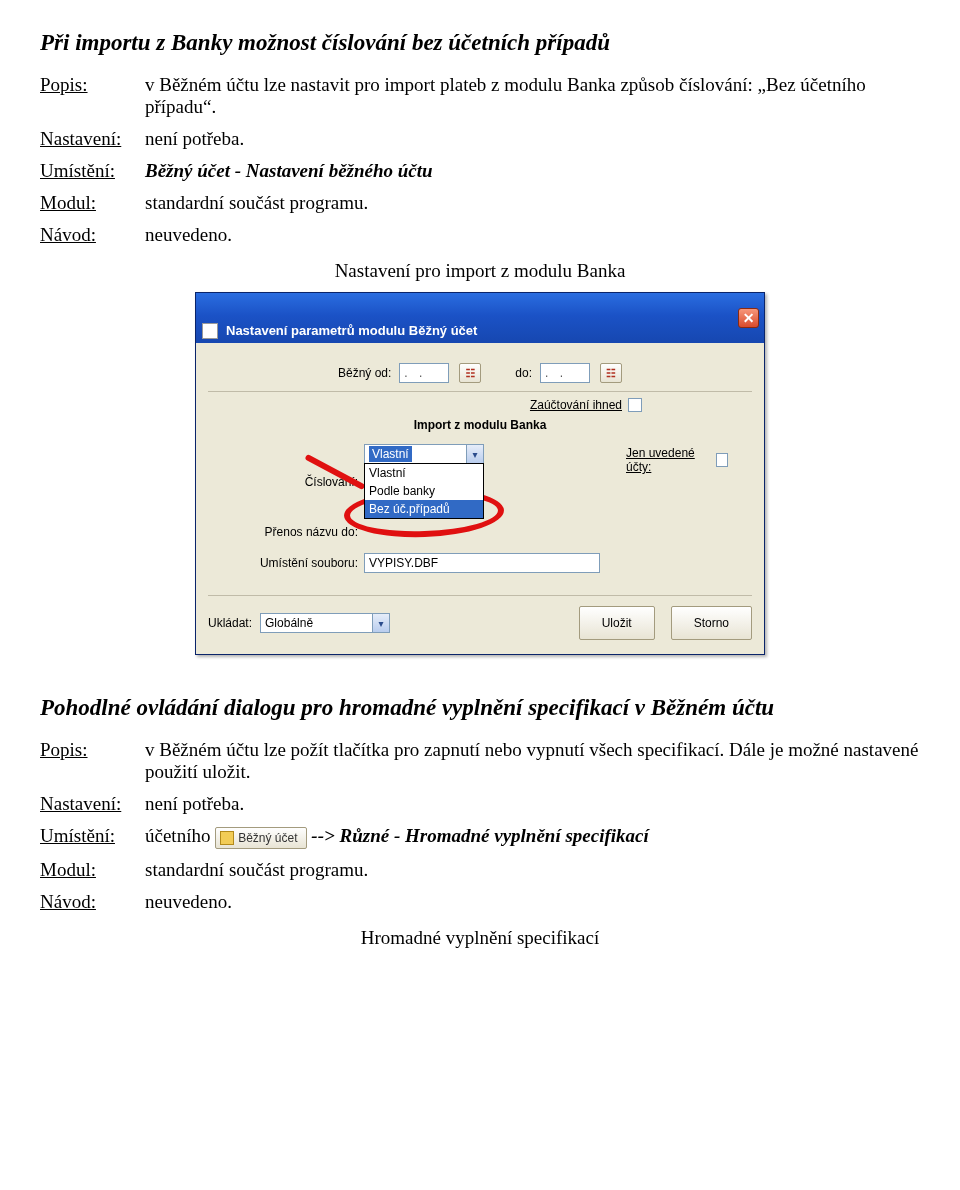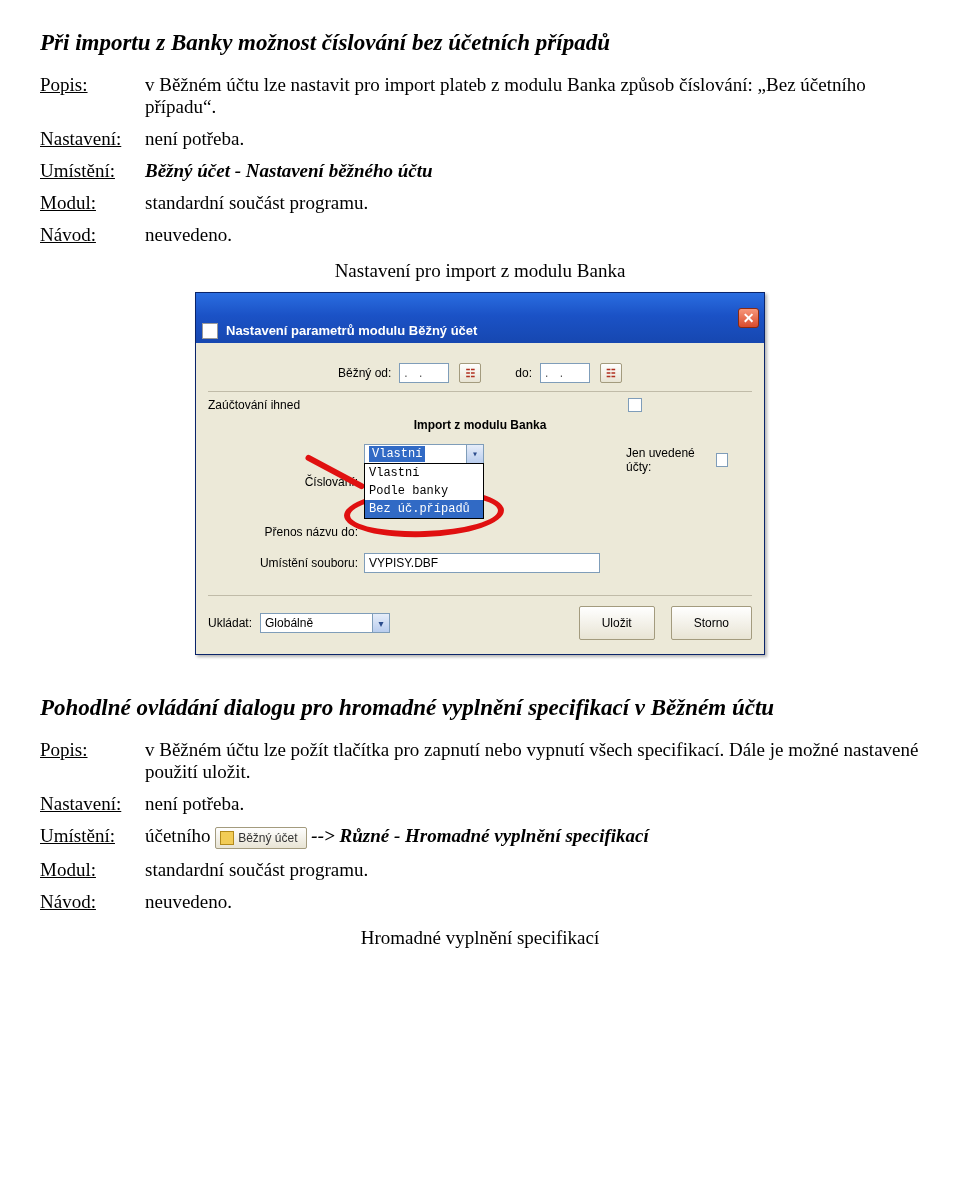--- a/index.html
+++ b/index.html
@@ -77,21 +77,21 @@
     display:flex; align-items:center; justify-content:center;
     line-height:1;
     cursor:pointer;
   }
   .dialog-body {
     padding: 14px 12px 14px 12px;
   }
   .form-row {
     display:flex; align-items:center; margin:6px 0;
   }
-  .form-row.right { justify-content:space-between; }
+  .form-row.right { justify-content:flex-end;text-decoration:underline; }
   .lbl { text-align:right; }
   .lbl.w1 { width:150px; margin-right:6px; }
   .ticon {
     width:22px; height:20px;
     background:linear-gradient(to bottom,#fff,#e8e4d4);
     border:1px solid #a39b7e; border-radius:2px;
     margin-left:2px;
     display:flex; align-items:center; justify-content:center;
     color:#b03020; font-size:11px; font-weight:bold;
     cursor:pointer;
@@ -107,21 +107,21 @@
     display:inline-flex; align-items:center; justify-content:center;
     color:#2a8a2a; font-size:12px; font-weight:bold;
     margin-left:6px;
   }
   .hr {
     border:none; border-top:1px solid #c0bba8; margin:8px 0 6px 0;
   }
   .section-head {
     font-weight:bold; text-align:center; margin:6px 0 6px 0;
   }
-  .dropdown-wrap { position:relative; display:flex; flex-direction:column;font-family:Liberation Mono, monospace; }
+  .dropdown-wrap { position:relative; display:flex; flex-direction:column; }
   .dropdown {
     background:#fff; border:1px solid #7f9db9; height:20px;
     width:120px; display:flex; align-items:center; justify-content:space-between;
     padding:0 0 0 4px; cursor:pointer;
   }
   .dropdown .sel {
     background:#316ac5; color:#fff; padding:1px 3px;
     font-size:12px;
   }
   .dropbtn {

